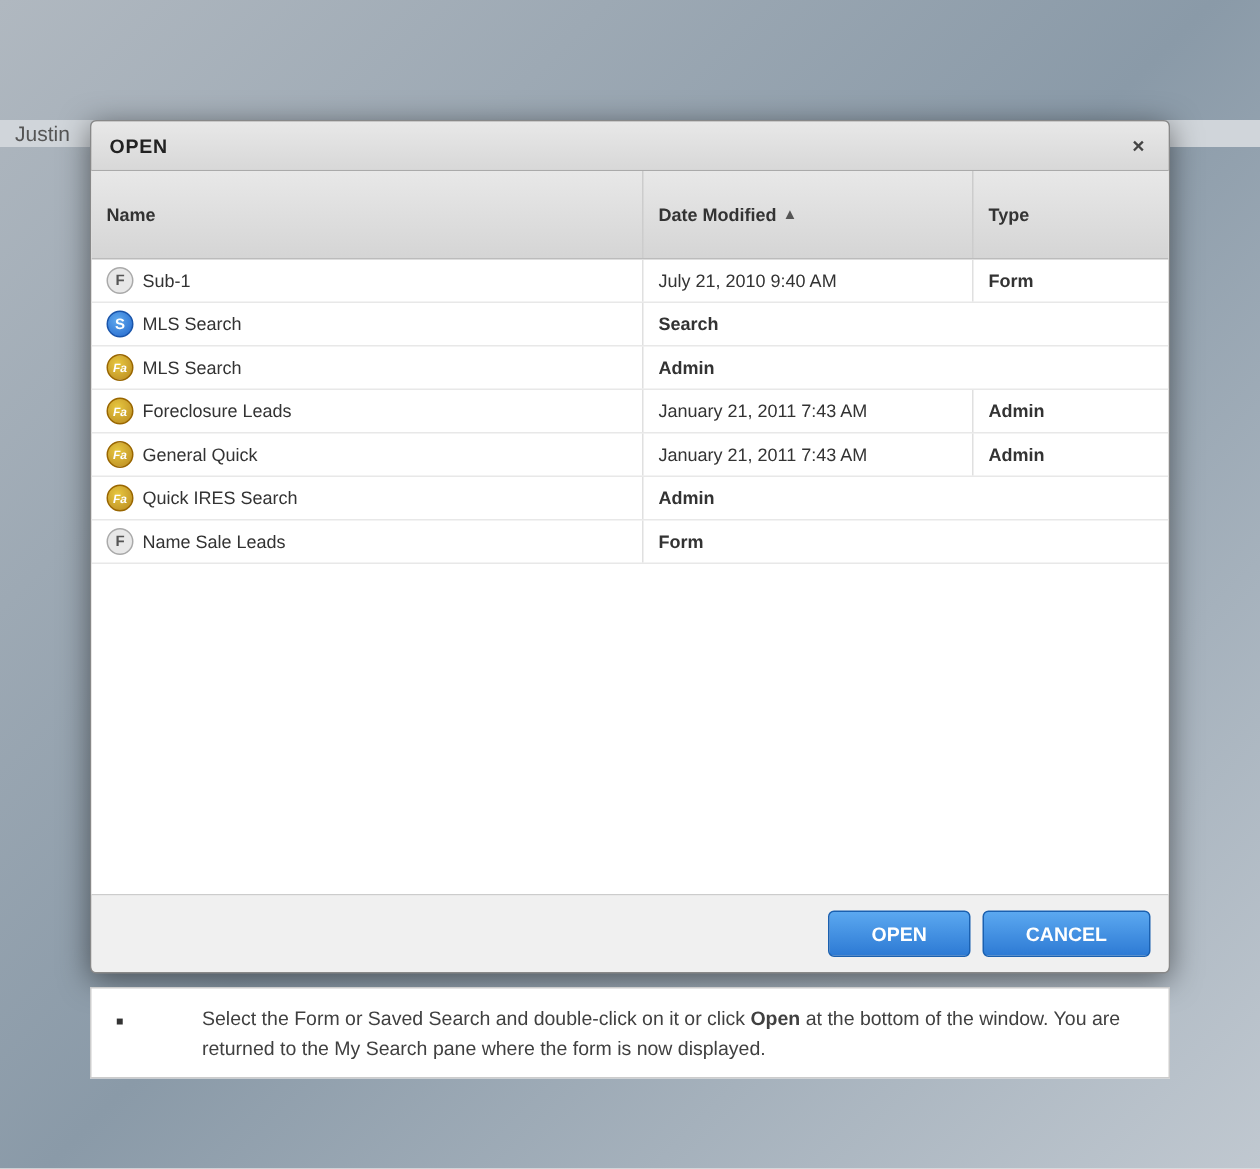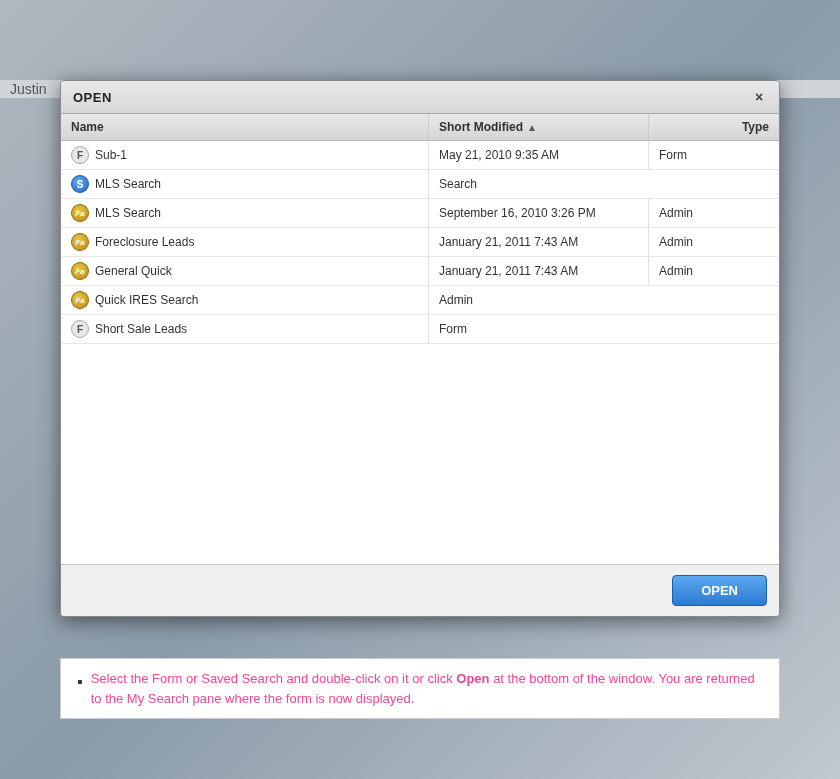--- a/index.html
+++ b/index.html
@@ -114,33 +114,32 @@
 
     
     .table-header {
       display: grid;
       grid-template-columns: 1fr 220px 130px;
       background: linear-gradient(to bottom, #e8e8e8, #d5d5d5);
       border-bottom: 1px solid #bbb;
     }
 
     .table-header-cell {
-      padding: 6px 10px;
+      padding: 22px 10px;
       font-size: 12px;
       font-weight: bold;
       color: #333;
       border-right: 1px solid #ccc;
       display: flex;
       align-items: center;
       gap: 4px;
     }
 
     .table-header-cell:last-child {
       border-right: none;
-      justify-content: flex-end;
     }
 
     .sort-arrow {
       font-size: 10px;
       color: #555;
     }
 
     
     .table-body {
       min-height: 350px;
@@ -158,20 +157,21 @@
       font-size: 12px;
       color: #333;
       border-right: 1px solid #e0e0e0;
       display: flex;
       align-items: center;
       gap: 6px;
     }
 
     .table-cell:last-child {
       border-right: none;
+      font-weight: bold;
     }
 
     
     .row-icon {
       width: 18px;
       height: 18px;
       border-radius: 50%;
       display: inline-flex;
       align-items: center;
       justify-content: center;
@@ -276,37 +276,37 @@
       <button class="dialog-close">×</button>
     </div>
 
     <div class="dialog-table-area">
 
       <div class="table-header">
         <div class="table-header-cell">
           <span>Name</span>
         </div>
         <div class="table-header-cell">
-          <span>Short Modified</span>
+          <span>Date Modified</span>
           <span class="sort-arrow">▲</span>
         </div>
         <div class="table-header-cell">
           <span>Type</span>
         </div>
       </div>
 
       <div class="table-body">
 
         <div class="table-row">
           <div class="table-cell">
             <span class="row-icon icon-form">F</span>
             <span>Sub-1</span>
           </div>
           <div class="table-cell">
-            <span>May 21, 2010 9:35 AM</span>
+            <span>July 21, 2010 9:40 AM</span>
           </div>
           <div class="table-cell">
             <span>Form</span>
           </div>
         </div>
 
         <div class="table-row">
           <div class="table-cell">
             <span class="row-icon icon-search-blue">S</span>
             <span>MLS Search</span>
@@ -315,23 +315,20 @@
             <span>Search</span>
           </div>
         </div>
 
         <div class="table-row">
           <div class="table-cell">
             <span class="row-icon icon-admin" style="font-size:8px;">Fa</span>
             <span>MLS Search</span>
           </div>
           <div class="table-cell">
-            <span>September 16, 2010 3:26 PM</span>
-          </div>
-          <div class="table-cell">
             <span>Admin</span>
           </div>
         </div>
 
         <div class="table-row">
           <div class="table-cell">
             <span class="row-icon icon-admin" style="font-size:8px;">Fa</span>
             <span>Foreclosure Leads</span>
           </div>
           <div class="table-cell">
@@ -361,37 +358,38 @@
             <span>Quick IRES Search</span>
           </div>
           <div class="table-cell">
             <span>Admin</span>
           </div>
         </div>
 
         <div class="table-row">
           <div class="table-cell">
             <span class="row-icon icon-form">F</span>
-            <span>Short Sale Leads</span>
+            <span>Name Sale Leads</span>
           </div>
           <div class="table-cell">
             <span>Form</span>
           </div>
         </div>
 
         <div class="table-empty"></div>
 
       </div>
     </div>
 
     <div class="dialog-footer">
       <button class="btn btn-open">OPEN</button>
+      <button class="btn btn-cancel">CANCEL</button>
     </div>
 
   </div>
 </div>
 
 <div class="instruction-area" style="background:white; padding: 10px 16px; border: 1px solid #ccc; position: absolute; bottom: 60px; left: 60px; right: 60px; display: flex; gap: 8px; align-items: flex-start;">
   <span class="bullet" style="font-size: 16px; line-height: 1.5; flex-shrink: 0;">▪</span>
-  <span style="font-size: 13px; line-height: 1.5; color: #ec4899;">
+  <span style="font-size: 13px; line-height: 1.5; color: #404040; margin-left: 44px;">
     <span>Select the Form or Saved Search and double-click on it or click </span><span class="instruction-bold">Open</span><span> at the bottom of the window. You are returned to the My Search pane where the form is now displayed.</span>
   </span>
 </div>
 
 </body></html>

